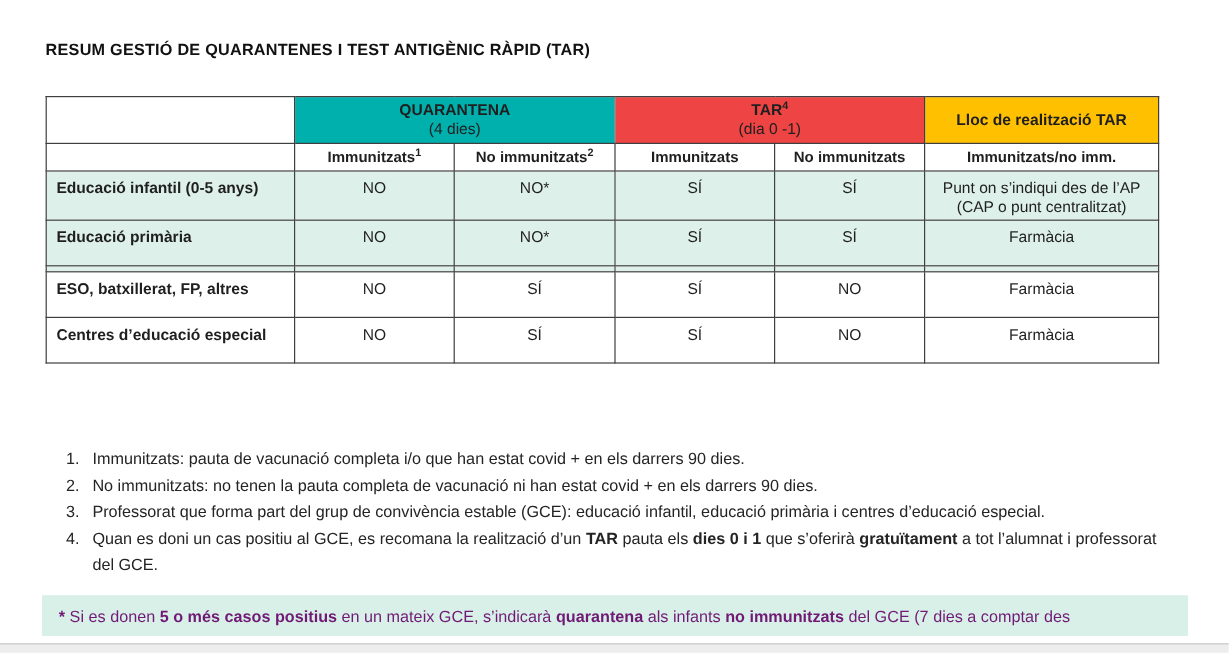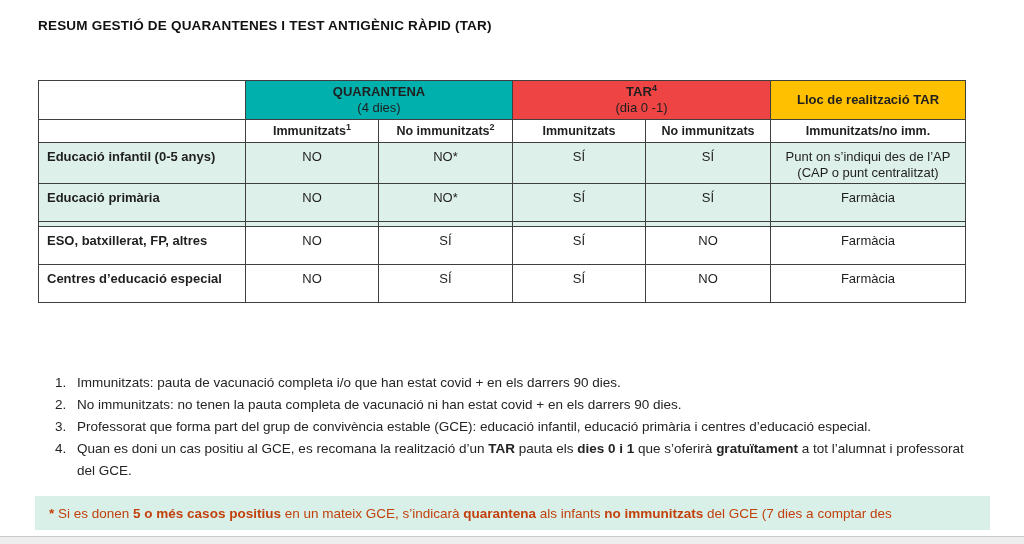--- a/index.html
+++ b/index.html
@@ -1,21 +1,21 @@
 <!DOCTYPE html>
 <html><head>
 <meta charset="utf-8">
 <style>
   html,body{margin:0;padding:0;}
   body{
     width:1024px;height:544px;position:relative;background:#ffffff;
     font-family:"Liberation Sans", sans-serif;color:#1f1f1f;overflow:hidden;
   }
   .doc-title{
-    position:absolute;left:38px;top:18px;
+    position:absolute;left:38px;top:34px;
     font-size:13.5px;font-weight:700;letter-spacing:.2px;color:#111111;
   }
   table.summary{
     position:absolute;left:38px;top:80px;
     border-collapse:collapse;table-layout:fixed;
     font-size:13px;color:#1f1f1f;
   }
   table.summary td{
     border:1px solid #3f3f3f;
     text-align:center;vertical-align:top;
@@ -38,21 +38,21 @@
   .footnotes{
     position:absolute;left:55px;top:372px;width:925px;
     font-size:13.5px;line-height:22px;color:#242424;
   }
   .footnote{display:flex;}
   .fn-num{width:22px;flex:0 0 22px;}
   .fn-text{flex:1;}
   .bottom-note{
     position:absolute;left:35px;top:496px;width:955px;height:34px;
     background:#d9f0e9;display:flex;align-items:center;
-    font-size:13.5px;color:#c2410c;padding-left:14px;box-sizing:border-box;
+    font-size:13.5px;color:#701a75;padding-left:14px;box-sizing:border-box;
   }
   .page-edge{
     position:absolute;left:0;top:536px;width:1024px;height:8px;
     background:#ededed;border-top:1px solid #c9c9c9;
   }
 </style>
 </head>
 <body>
 
 <div class="doc-title">RESUM GESTIÓ DE QUARANTENES I TEST ANTIGÈNIC RÀPID (TAR)</div>

